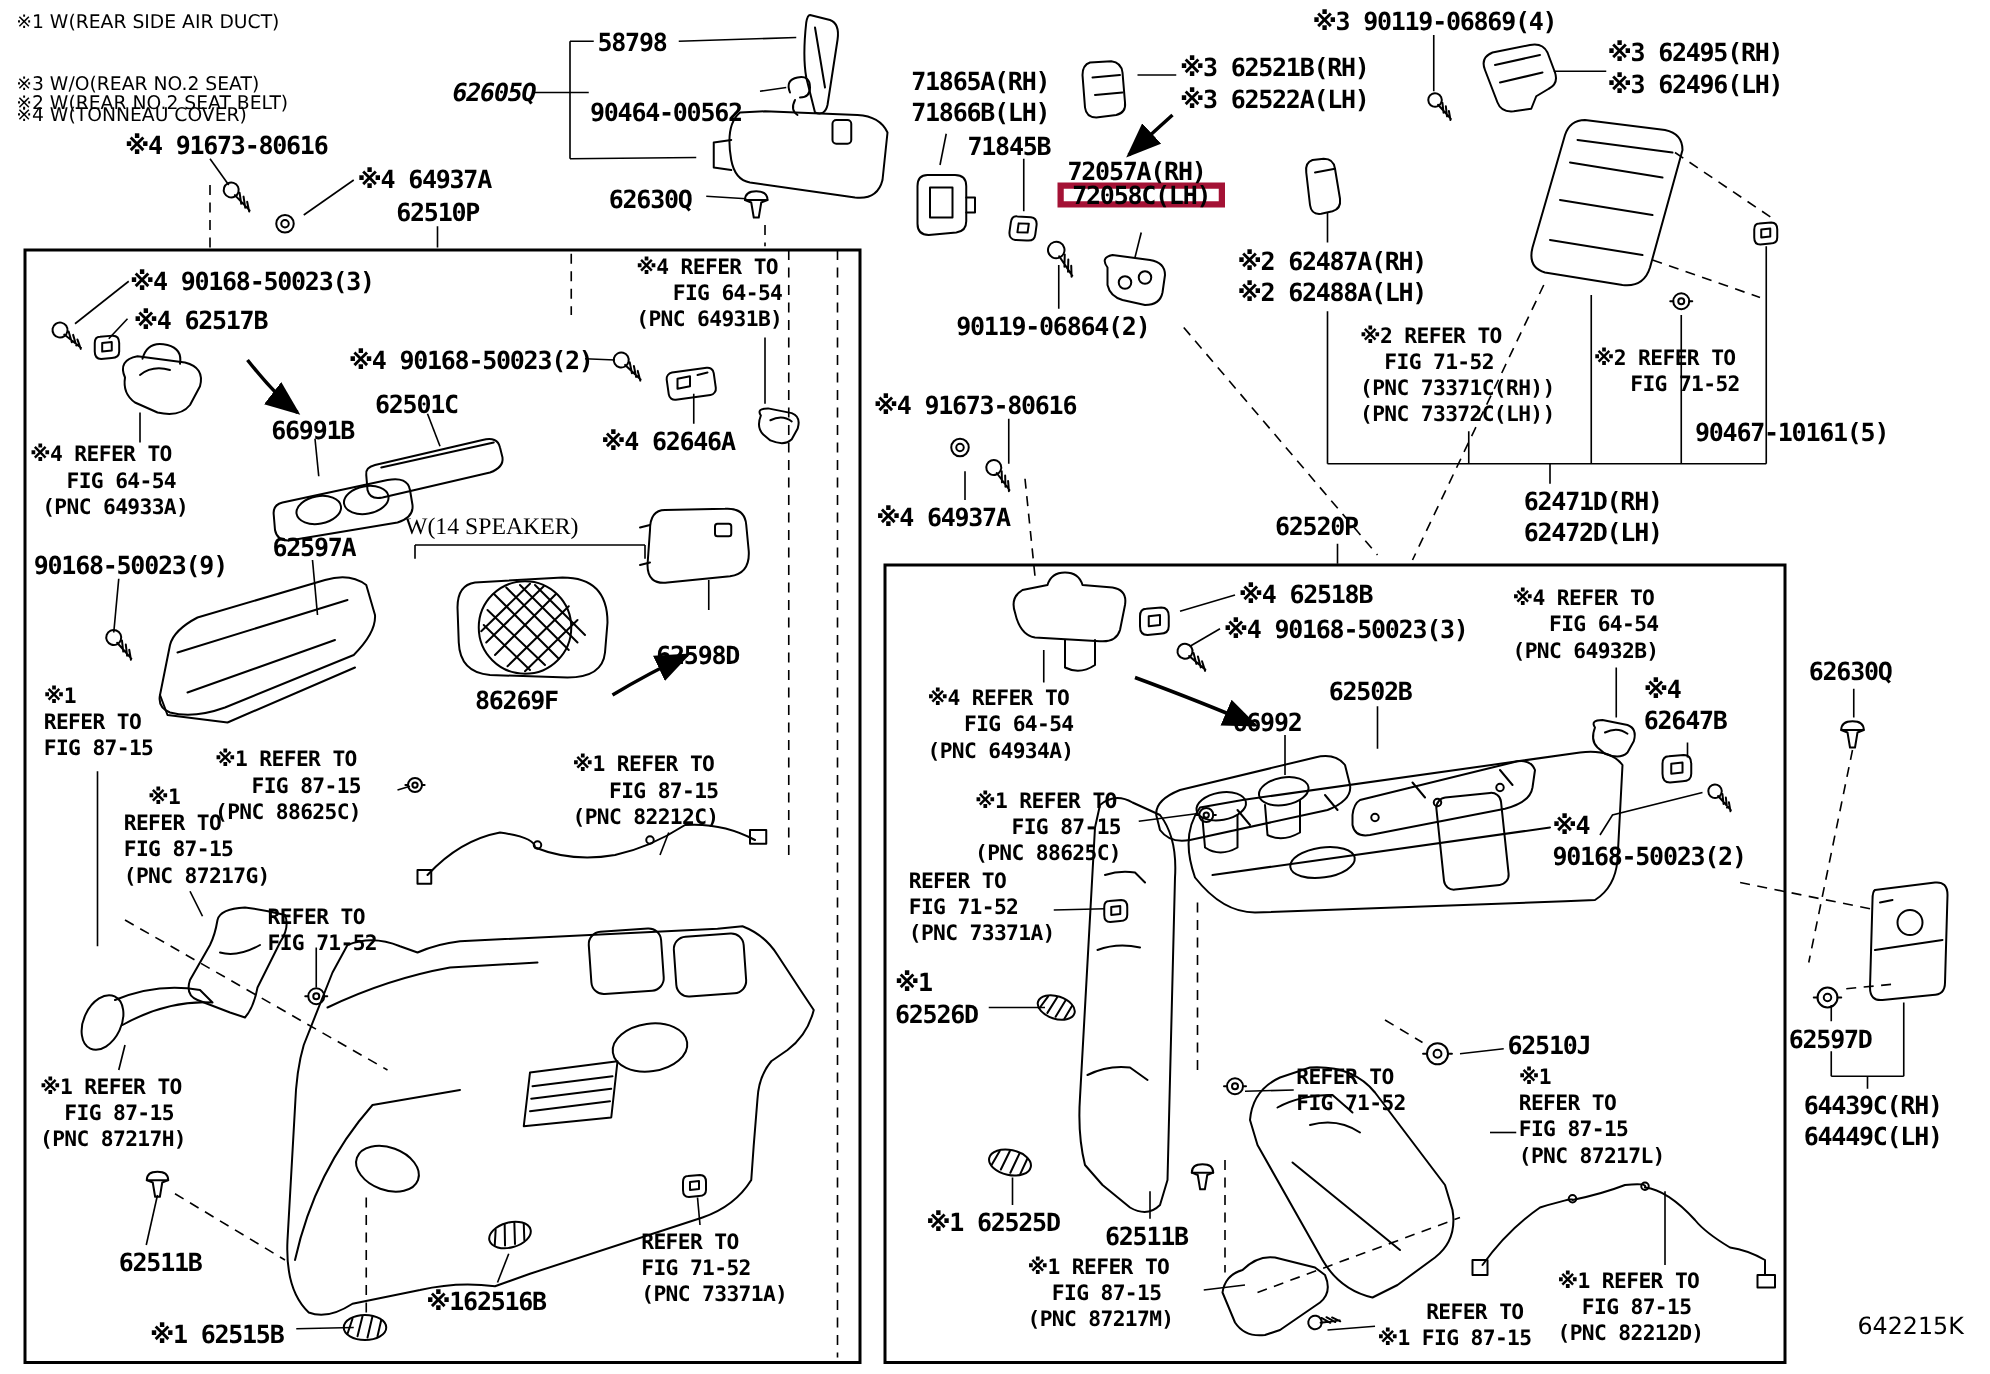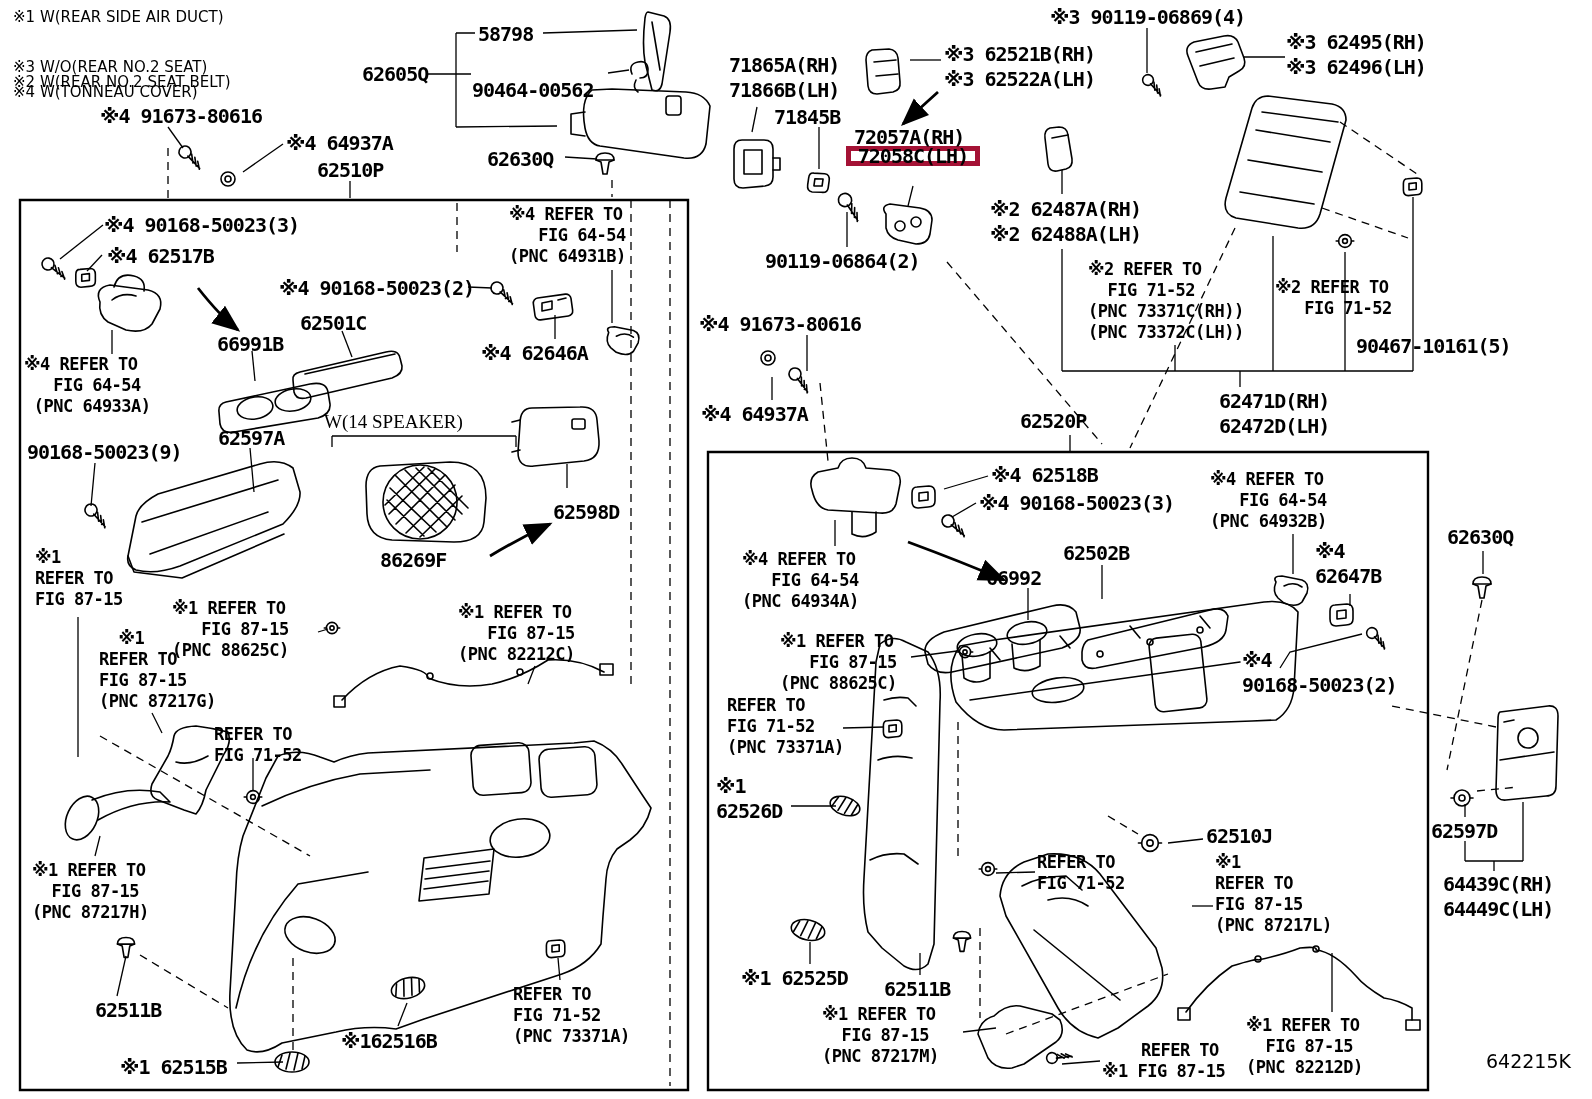--- a/index.html
+++ b/index.html
@@ -306,37 +306,37 @@
 <div>
       <div class="lab legend" style="left: 13px; top: 5px;">※1 W(REAR SIDE AIR DUCT)</div>
       <div class="lab legend" style="left: 13px; top: 30px; margin-top: 40px;">※2 W(REAR NO.2 SEAT BELT)</div>
       <div class="lab legend" style="left: 13px; top: 55px;">※3 W/O(REAR NO.2 SEAT)</div>
       <div class="lab legend" style="left: 13px; top: 80px;">※4 W(TONNEAU COVER)</div>
     </div>
 <div>
       <div class="lab part" style="left: 100px; top: 104px;">※4 91673-80616</div>
       <div class="lab part" style="left: 286px; top: 131px;">※4 64937A</div>
       <div class="lab part" style="left: 317px; top: 158px;">62510P</div>
-      <div class="lab part" style="left: 362px; top: 62px;">62605Q</div>
+      <div class="lab part" style="left: 362px; top: 62px; font-style: italic;">62605Q</div>
       <div class="lab part" style="left: 478px; top: 22px;">58798</div>
       <div class="lab part" style="left: 472px; top: 62px; margin-top: 16px;">90464-00562</div>
       <div class="lab part" style="left: 487px; top: 147px;">62630Q</div>
       <div class="lab part" style="left: 104px; top: 213px;">※4 90168-50023(3)</div>
       <div class="lab part" style="left: 107px; top: 244px;">※4 62517B</div>
       <div class="lab part" style="left: 279px; top: 276px;">※4 90168-50023(2)</div>
       <div class="lab part" style="left: 300px; top: 311px;">62501C</div>
       <div class="lab part" style="left: 217px; top: 332px;">66991B</div>
       <div class="lab ref" style="left: 24px; top: 354px;">※4 REFER TO
    FIG 64-54
  (PNC 64933A)</div>
       <div class="lab part" style="left: 27px; top: 440px;">90168-50023(9)</div>
       <div class="lab part" style="left: 218px; top: 426px;">62597A</div>
       <div class="lab plain" style="left: 324px; top: 410px; font-family: Liberation Serif, serif;">W(14 SPEAKER)</div>
       <div class="lab part" style="left: 380px; top: 548px;">86269F</div>
-      <div class="lab part" style="left: 525px; top: 500px; margin-left: 28px;">62598D</div>
+      <div class="lab part" style="left: 525px; top: 512px;">62598D</div>
       <div class="lab ref" style="left: 509px; top: 204px;">※4 REFER TO
    FIG 64-54
 (PNC 64931B)</div>
       <div class="lab part" style="left: 481px; top: 341px;">※4 62646A</div>
       <div class="lab ref" style="left: 35px; top: 547px;">※1
 REFER TO
 FIG 87-15</div>
       <div class="lab ref" style="left: 172px; top: 598px;">※1 REFER TO
    FIG 87-15
 (PNC 88625C)</div>

